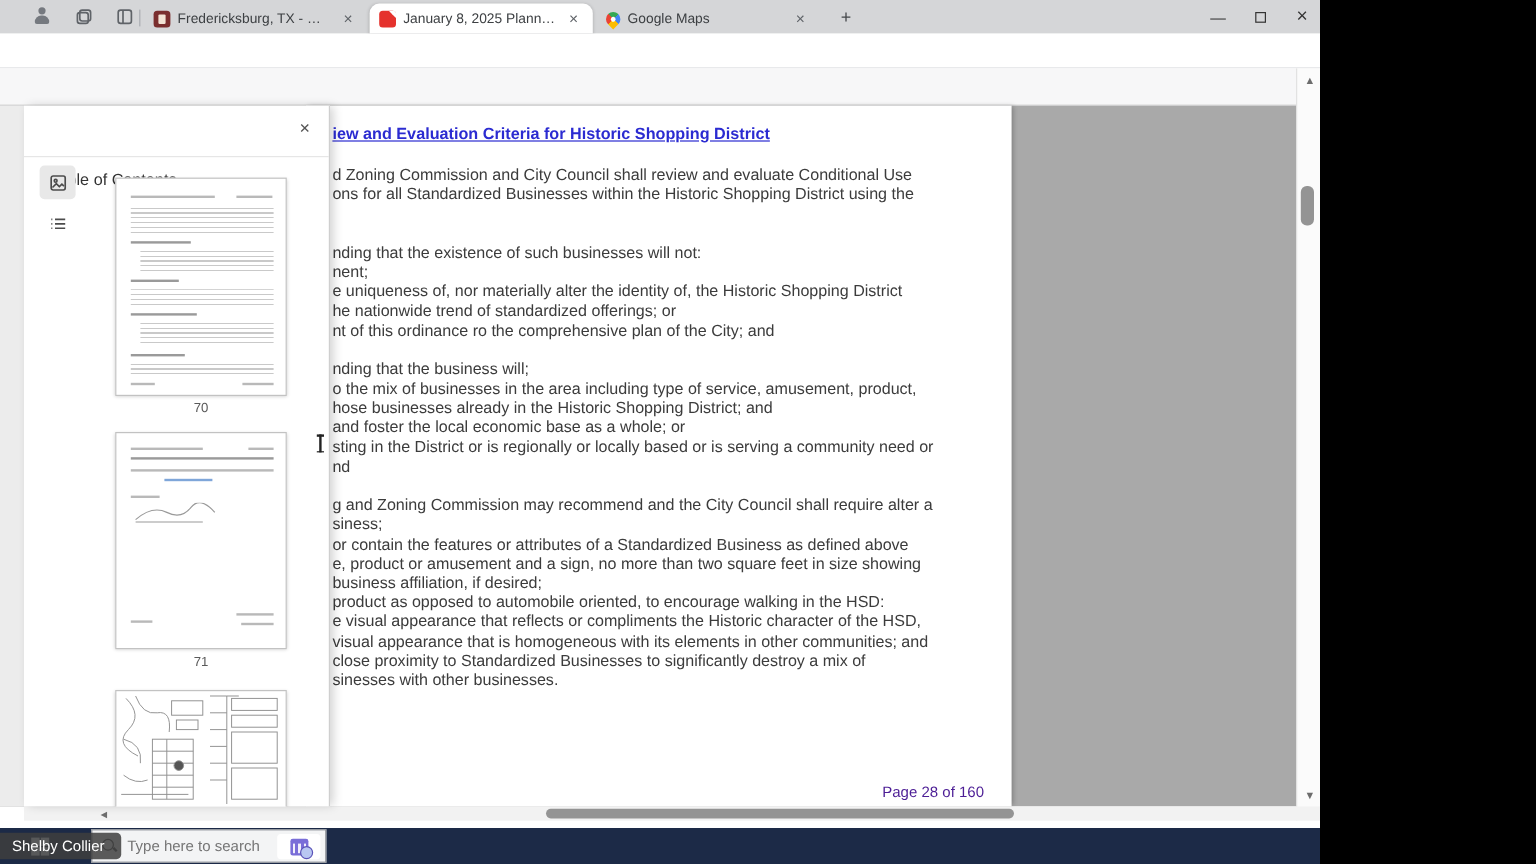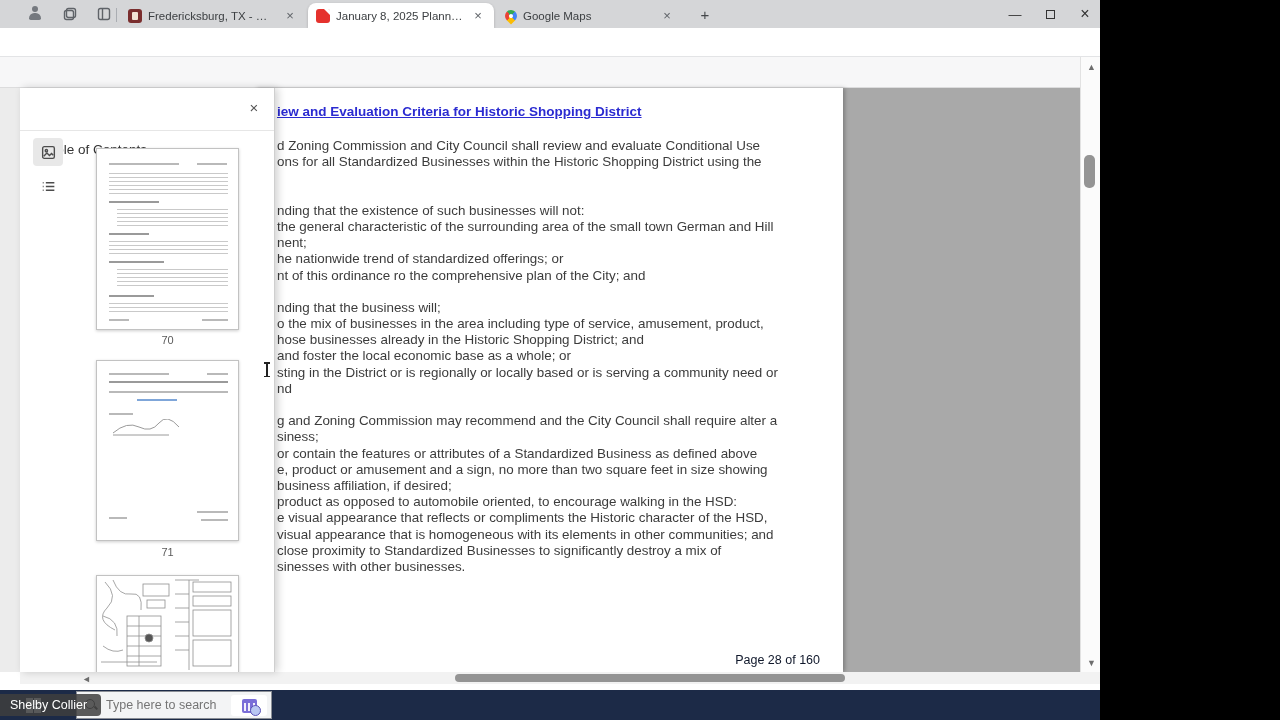--- a/index.html
+++ b/index.html
@@ -55,21 +55,21 @@
   .page-input{left:401px;top:62px;width:30px;height:21px;border:1px solid #b9b9b9;border-radius:2px;background:#fff;font-size:12px;text-align:center;color:#222;padding:0;}
   .pb-dis{opacity:.35;}
 
   
   .docarea{left:0;top:88px;width:1080px;height:584px;background:#a9a9a9;overflow:hidden;}
   .gutter{left:0;top:88px;width:20px;height:584px;background:#ececec;}
   .page{left:255px;top:88px;width:588px;height:584px;background:#fff;box-shadow:2px 0 4px rgba(0,0,0,.25);overflow:hidden;}
   .doc-heading{position:absolute;left:22px;top:16px;font-size:13.5px;font-weight:bold;color:#2b2bd1;text-decoration:underline;white-space:nowrap;}
   .doc-body{position:absolute;left:22px;top:50px;right:10px;}
   .doc-line{height:16.2px;font-size:13.4px;color:#3c3c3c;white-space:nowrap;}
-  .doc-footer{position:absolute;right:23px;top:565px;font-size:12.5px;color:#0f172a;}
+  .doc-footer{position:absolute;right:23px;top:565px;font-size:12.5px;color:#4c1d95;}
   .text-cursor{left:266px;top:362px;width:1.5px;height:15px;background:#222;}
   .text-cursor:before,.text-cursor:after{content:"";position:absolute;left:-2px;width:5.5px;height:1.5px;background:#222;}
   .text-cursor:after{bottom:0;}
 
   
   .vscroll{left:1080px;top:57px;width:20px;height:627px;background:#fbfbfb;border-left:1px solid #e2e2e2;}
   .vthumb{left:1084px;top:155px;width:11px;height:33px;border-radius:5px;background:#949494;}
   .sb-arrow{font-size:9px;color:#6d6d6d;line-height:10px;}
   .hscroll{left:20px;top:672px;width:1060px;height:12px;background:#f2f2f2;}
   .hthumb{left:455px;top:674px;width:390px;height:8px;border-radius:4px;background:#949494;}
@@ -333,22 +333,22 @@
 
     <div class="abs page">
       <div class="doc-heading">iew and Evaluation Criteria for Historic Shopping District</div>
       <div class="doc-body">
 
       <div class="doc-line">d Zoning Commission and City Council shall review and evaluate Conditional Use</div>
           <div class="doc-line">ons for all Standardized Businesses within the Historic Shopping District using the</div>
           <div class="doc-line"></div>
           <div class="doc-line"></div>
           <div class="doc-line">nding that the existence of such businesses will not:</div>
-          <div class="doc-line">the general characteristic of the surrounding area of the small town German and Hill</div>
           <div class="doc-line">nent;</div>
+          <div class="doc-line">e uniqueness of, nor materially alter the identity of, the Historic Shopping District</div>
           <div class="doc-line">he nationwide trend of standardized offerings; or</div>
           <div class="doc-line">nt of this ordinance ro the comprehensive plan of the City; and</div>
           <div class="doc-line"></div>
           <div class="doc-line">nding that the business will;</div>
           <div class="doc-line">o the mix of businesses in the area including type of service, amusement, product,</div>
           <div class="doc-line">hose businesses already in the Historic Shopping District; and</div>
           <div class="doc-line">and foster the local economic base as a whole; or</div>
           <div class="doc-line">sting in the District or is regionally or locally based or is serving a community need or</div>
           <div class="doc-line">nd</div>
           <div class="doc-line"></div>

